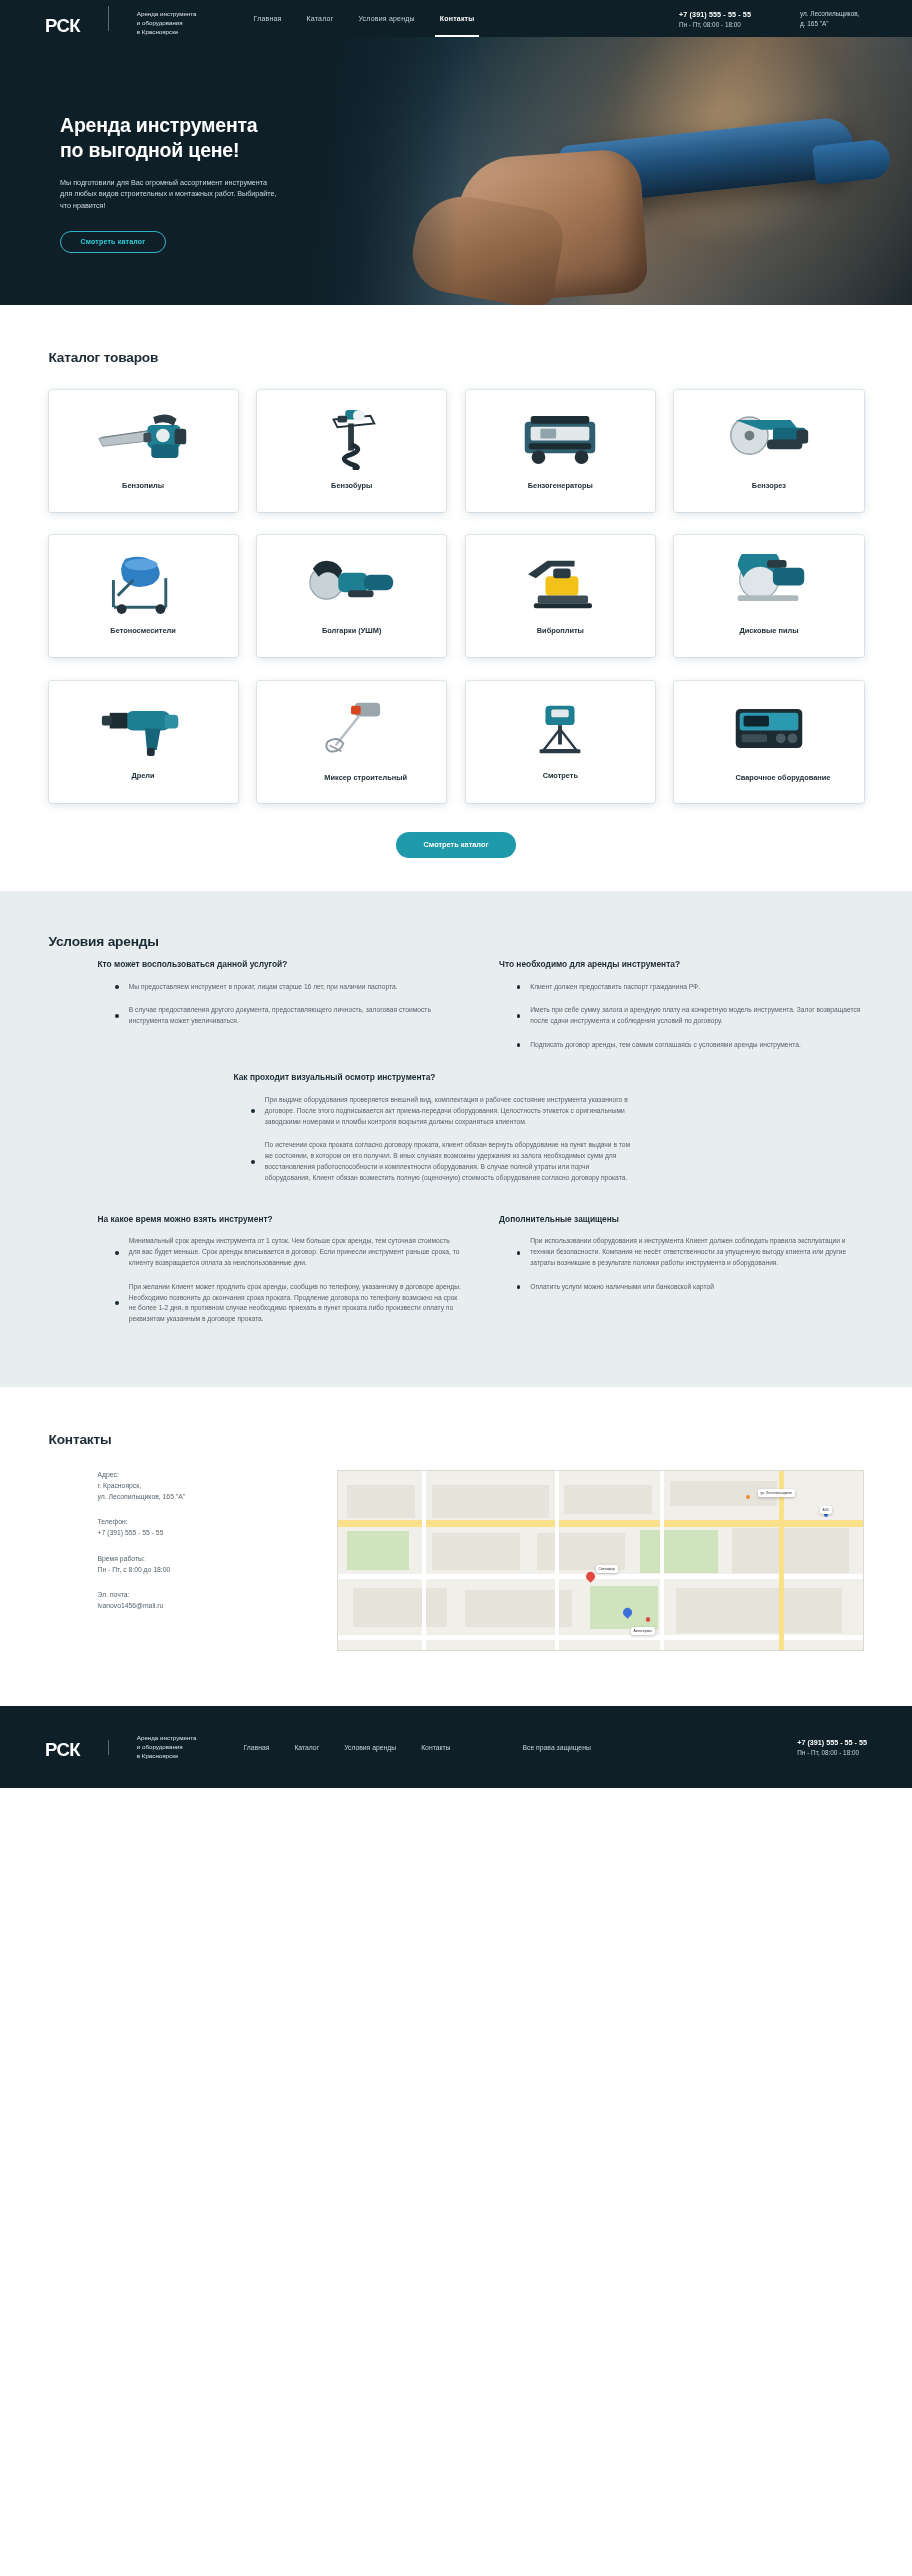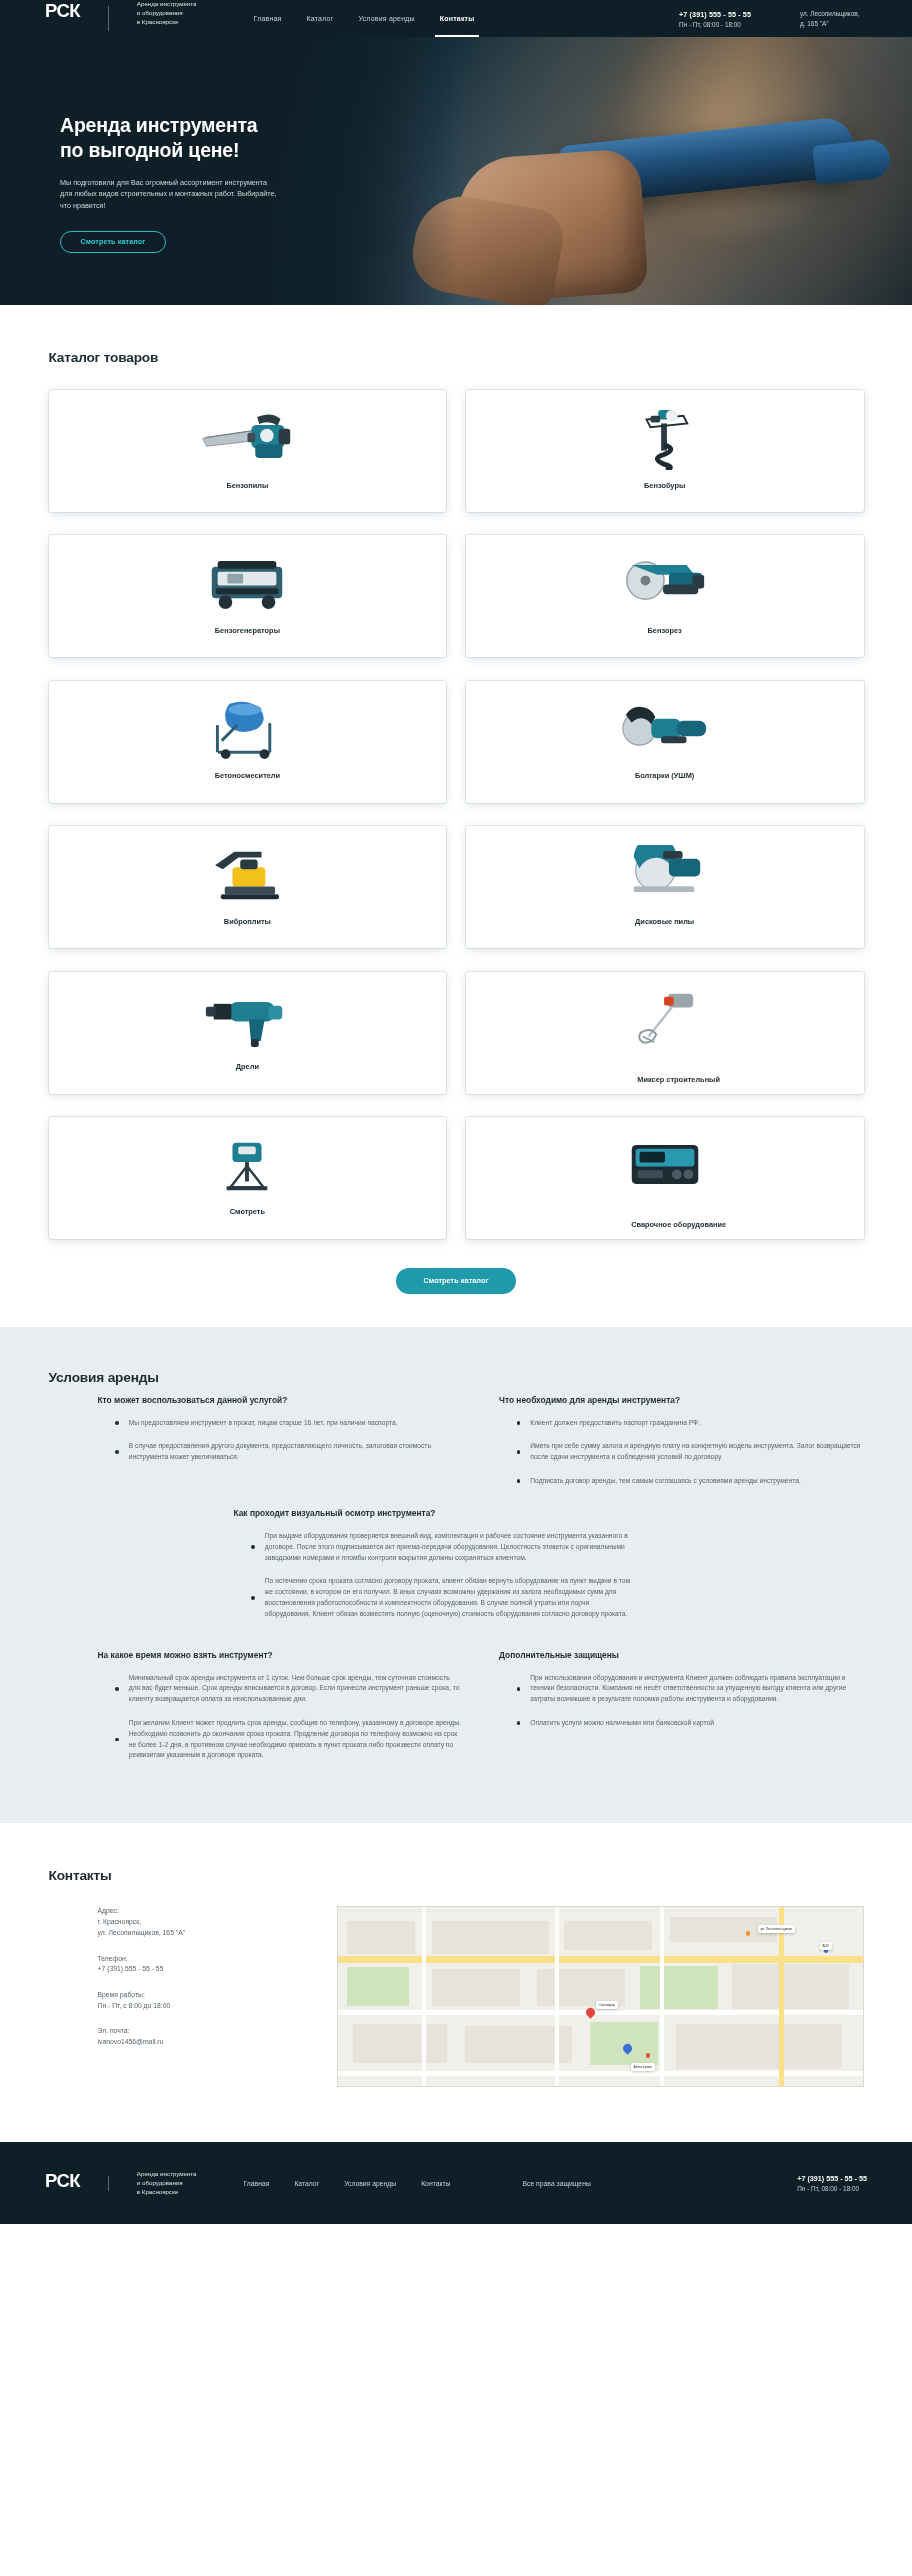--- a/index.html
+++ b/index.html
@@ -13,21 +13,21 @@
 
   
   .topbar {
     background: #0e1f28;
     height: 37px;
     display: flex;
     align-items: stretch;
     position: relative;
     z-index: 5;
   }
-  .brand { display: flex; align-items: flex-start; padding-left: 45px; gap: 22px; }
+  .brand { display: flex; align-items: flex-end; padding-left: 45px; gap: 22px; }
   .brand-logo {
     color: #ffffff;
     font-size: 18.5px;
     font-weight: 700;
     letter-spacing: -0.5px;
     padding-right: 5.9px;
   }
   .brand-sep { width: 1px; background: #5c6a72; align-self: stretch; margin: 5.9px 0; }
   .brand-lines {
     padding-left: 5.9px;
@@ -186,21 +186,21 @@
   .wrap { width: 815px; margin: 0 auto; }
   .sec-title {
     font-size: 13.7px;
     font-weight: 700;
     color: #1d2b33;
     letter-spacing: -0.2px;
   }
   .cards {
     margin-top: 25px;
     display: grid;
-    grid-template-columns: repeat(2, 1fr);
+    grid-template-columns: repeat(4, 1fr);
     column-gap: 19.5px;
     row-gap: 23.4px;
   }
   .card {
     background: #ffffff;
     border-radius: 2.9px;
     height: 122px;
     box-shadow: 0 2px 9.8px rgba(90,120,135,.22), 0 0 0 1px rgba(210,222,228,.55);
     display: flex;
     flex-direction: column;
@@ -217,21 +217,21 @@
   .card-label {
     position: absolute;
     bottom: 21.5px; left: 0; right: 0;
     text-align: center;
     font-size: 7.4px;
     font-weight: 700;
     color: #1d2b33;
     line-height: 1.35;
     padding: 0 7.8px;
   }
-  .card-label.two { bottom: 9px; margin-left: 28px; }
+  .card-label.two { bottom: 20px; margin-left: 28px; }
   .catalog-btn-row { margin-top: 29px; display: flex; justify-content: center; }
   .btn-primary {
     background: #1e9aab;
     color: #ffffff;
     font-size: 7.4px;
     font-weight: 700;
     border: none;
     border-radius: 13.7px;
     height: 26px;
     padding: 0 27px;

